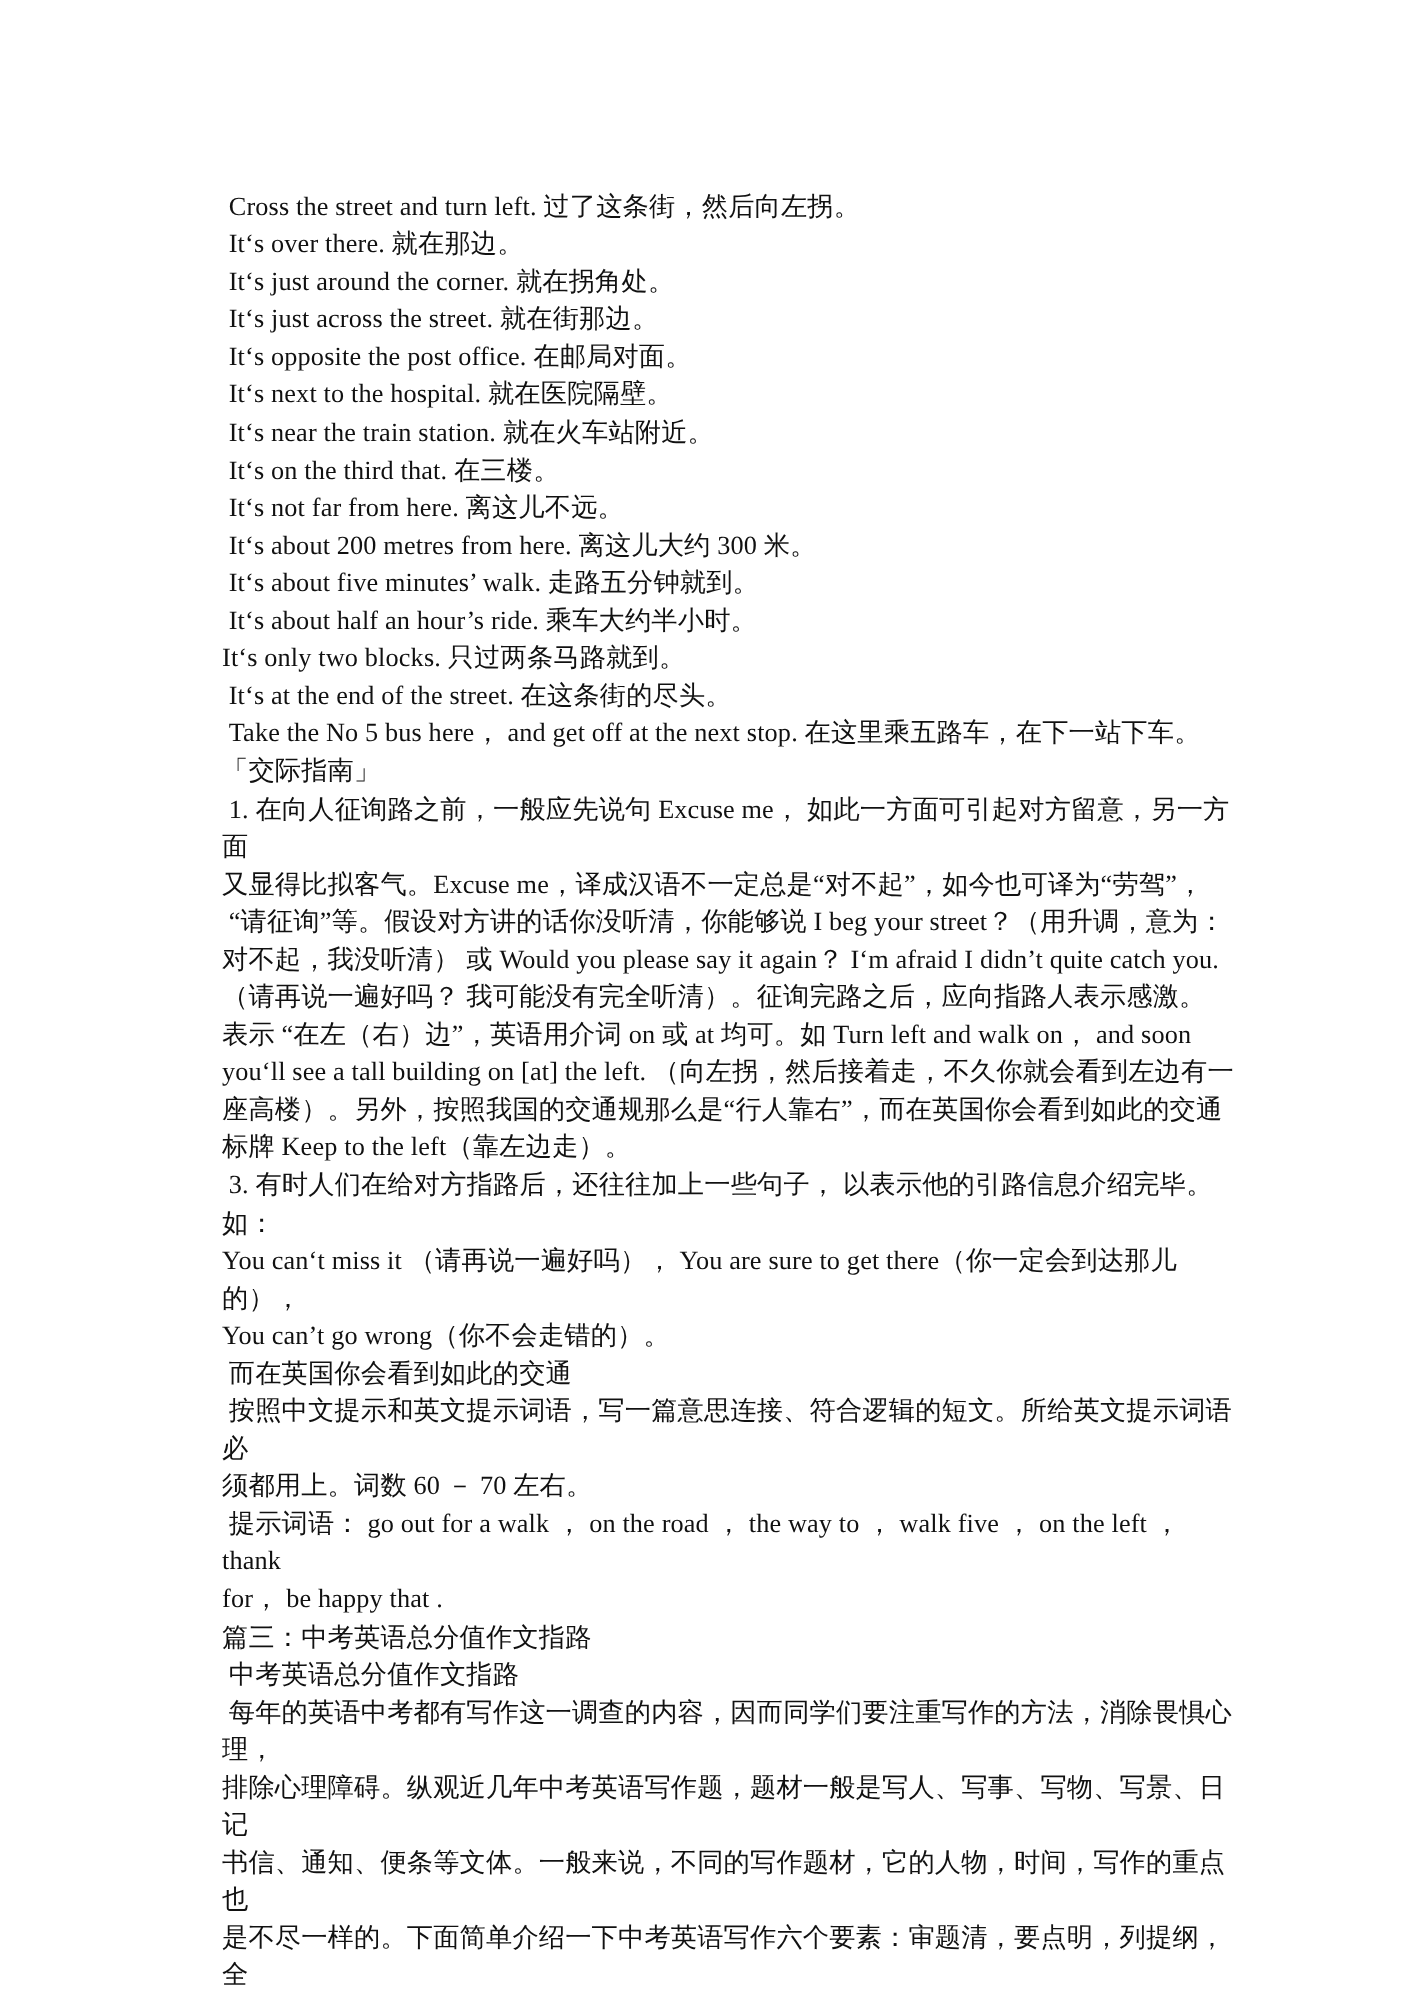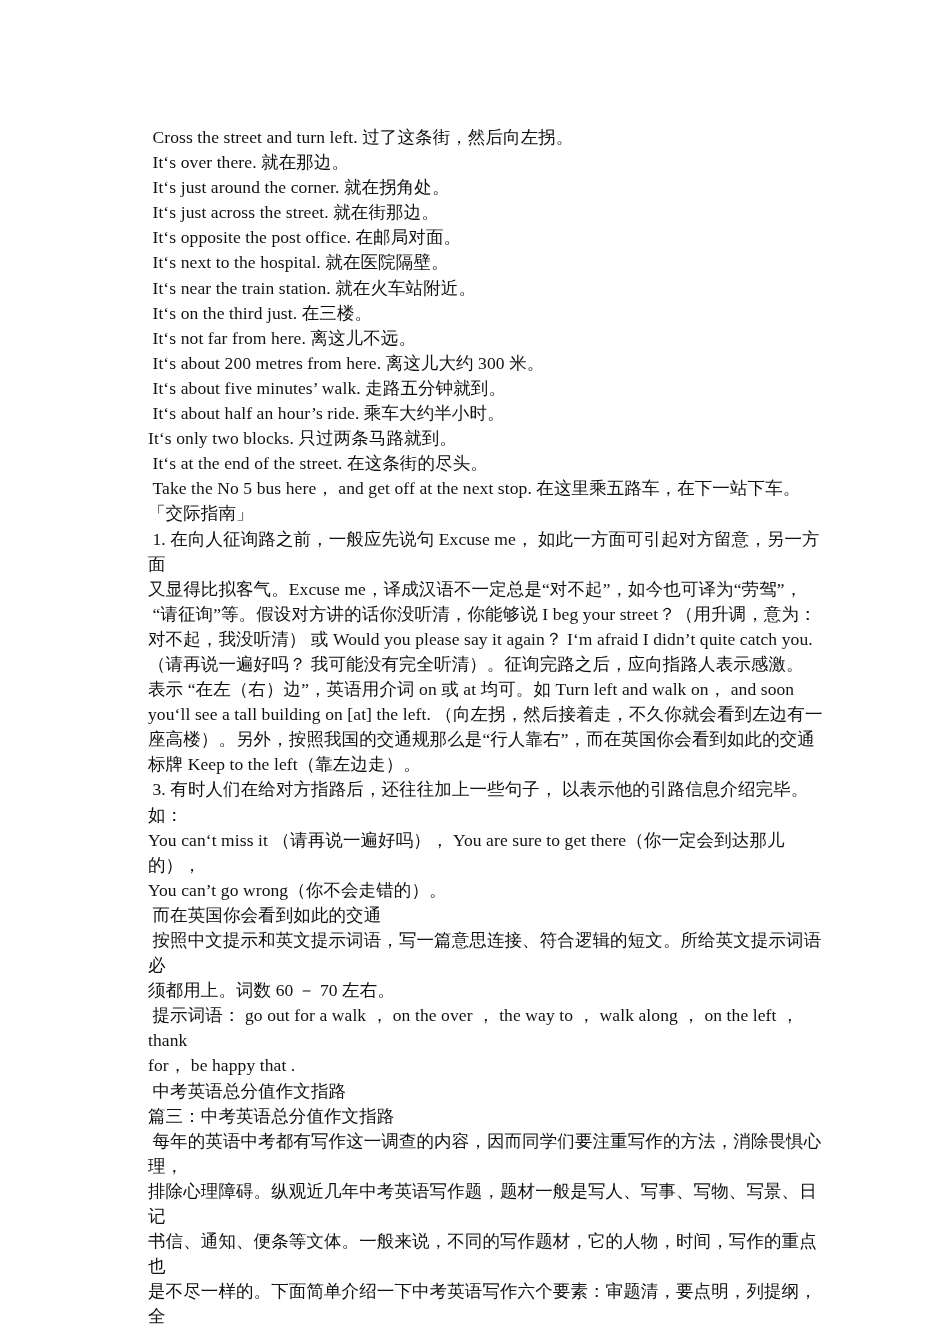--- a/index.html
+++ b/index.html
@@ -35,21 +35,21 @@
 
 <div class="page">
   <div class="doc-content">
       <div class="line"> Cross the street and turn left. 过了这条街，然后向左拐。</div>
       <div class="line"> It‘s over there. 就在那边。</div>
       <div class="line"> It‘s just around the corner. 就在拐角处。</div>
       <div class="line"> It‘s just across the street. 就在街那边。</div>
       <div class="line"> It‘s opposite the post office. 在邮局对面。</div>
       <div class="line"> It‘s next to the hospital. 就在医院隔壁。</div>
       <div class="line"> It‘s near the train station. 就在火车站附近。</div>
-      <div class="line"> It‘s on the third just. 在三楼。</div>
+      <div class="line"> It‘s on the third that. 在三楼。</div>
       <div class="line"> It‘s not far from here. 离这儿不远。</div>
       <div class="line"> It‘s about 200 metres from here. 离这儿大约 300 米。</div>
       <div class="line"> It‘s about five minutes’ walk. 走路五分钟就到。</div>
       <div class="line"> It‘s about half an hour’s ride. 乘车大约半小时。</div>
       <div class="line">It‘s only two blocks. 只过两条马路就到。</div>
       <div class="line"> It‘s at the end of the street. 在这条街的尽头。</div>
       <div class="line"> Take the No 5 bus here， and get off at the next stop. 在这里乘五路车，在下一站下车。</div>
       <div class="line">「交际指南」</div>
       <div class="line"> 1. 在向人征询路之前，一般应先说句 Excuse me， 如此一方面可引起对方留意，另一方面</div>
       <div class="line">又显得比拟客气。Excuse me，译成汉语不一定总是“对不起”，如今也可译为“劳驾”，</div>
@@ -59,22 +59,22 @@
       <div class="line">表示 “在左（右）边”，英语用介词 on 或 at 均可。如 Turn left and walk on， and soon</div>
       <div class="line">you‘ll see a tall building on [at] the left. （向左拐，然后接着走，不久你就会看到左边有一</div>
       <div class="line">座高楼）。另外，按照我国的交通规那么是“行人靠右”，而在英国你会看到如此的交通</div>
       <div class="line">标牌 Keep to the left（靠左边走）。</div>
       <div class="line"> 3. 有时人们在给对方指路后，还往往加上一些句子， 以表示他的引路信息介绍完毕。如：</div>
       <div class="line">You can‘t miss it （请再说一遍好吗）， You are sure to get there（你一定会到达那儿的），</div>
       <div class="line">You can’t go wrong（你不会走错的）。</div>
       <div class="line"> 而在英国你会看到如此的交通</div>
       <div class="line"> 按照中文提示和英文提示词语，写一篇意思连接、符合逻辑的短文。所给英文提示词语必</div>
       <div class="line">须都用上。词数 60 － 70 左右。</div>
-      <div class="line"> 提示词语： go out for a walk ， on the over ， the way to ， walk along ， on the left ， thank</div>
+      <div class="line"> 提示词语： go out for a walk ， on the road ， the way to ， walk five ， on the left ， thank</div>
       <div class="line">for， be happy that .</div>
+      <div class="line">篇三：中考英语总分值作文指路</div>
       <div class="line"> 中考英语总分值作文指路</div>
-      <div class="line">篇三：中考英语总分值作文指路</div>
       <div class="line"> 每年的英语中考都有写作这一调查的内容，因而同学们要注重写作的方法，消除畏惧心理，</div>
       <div class="line">排除心理障碍。纵观近几年中考英语写作题，题材一般是写人、写事、写物、写景、日记</div>
       <div class="line">书信、通知、便条等文体。一般来说，不同的写作题材，它的人物，时间，写作的重点也</div>
       <div class="line">是不尽一样的。下面简单介绍一下中考英语写作六个要素：审题清，要点明，列提纲，全</div>
     </div>
 </div>
 
 </body></html>

